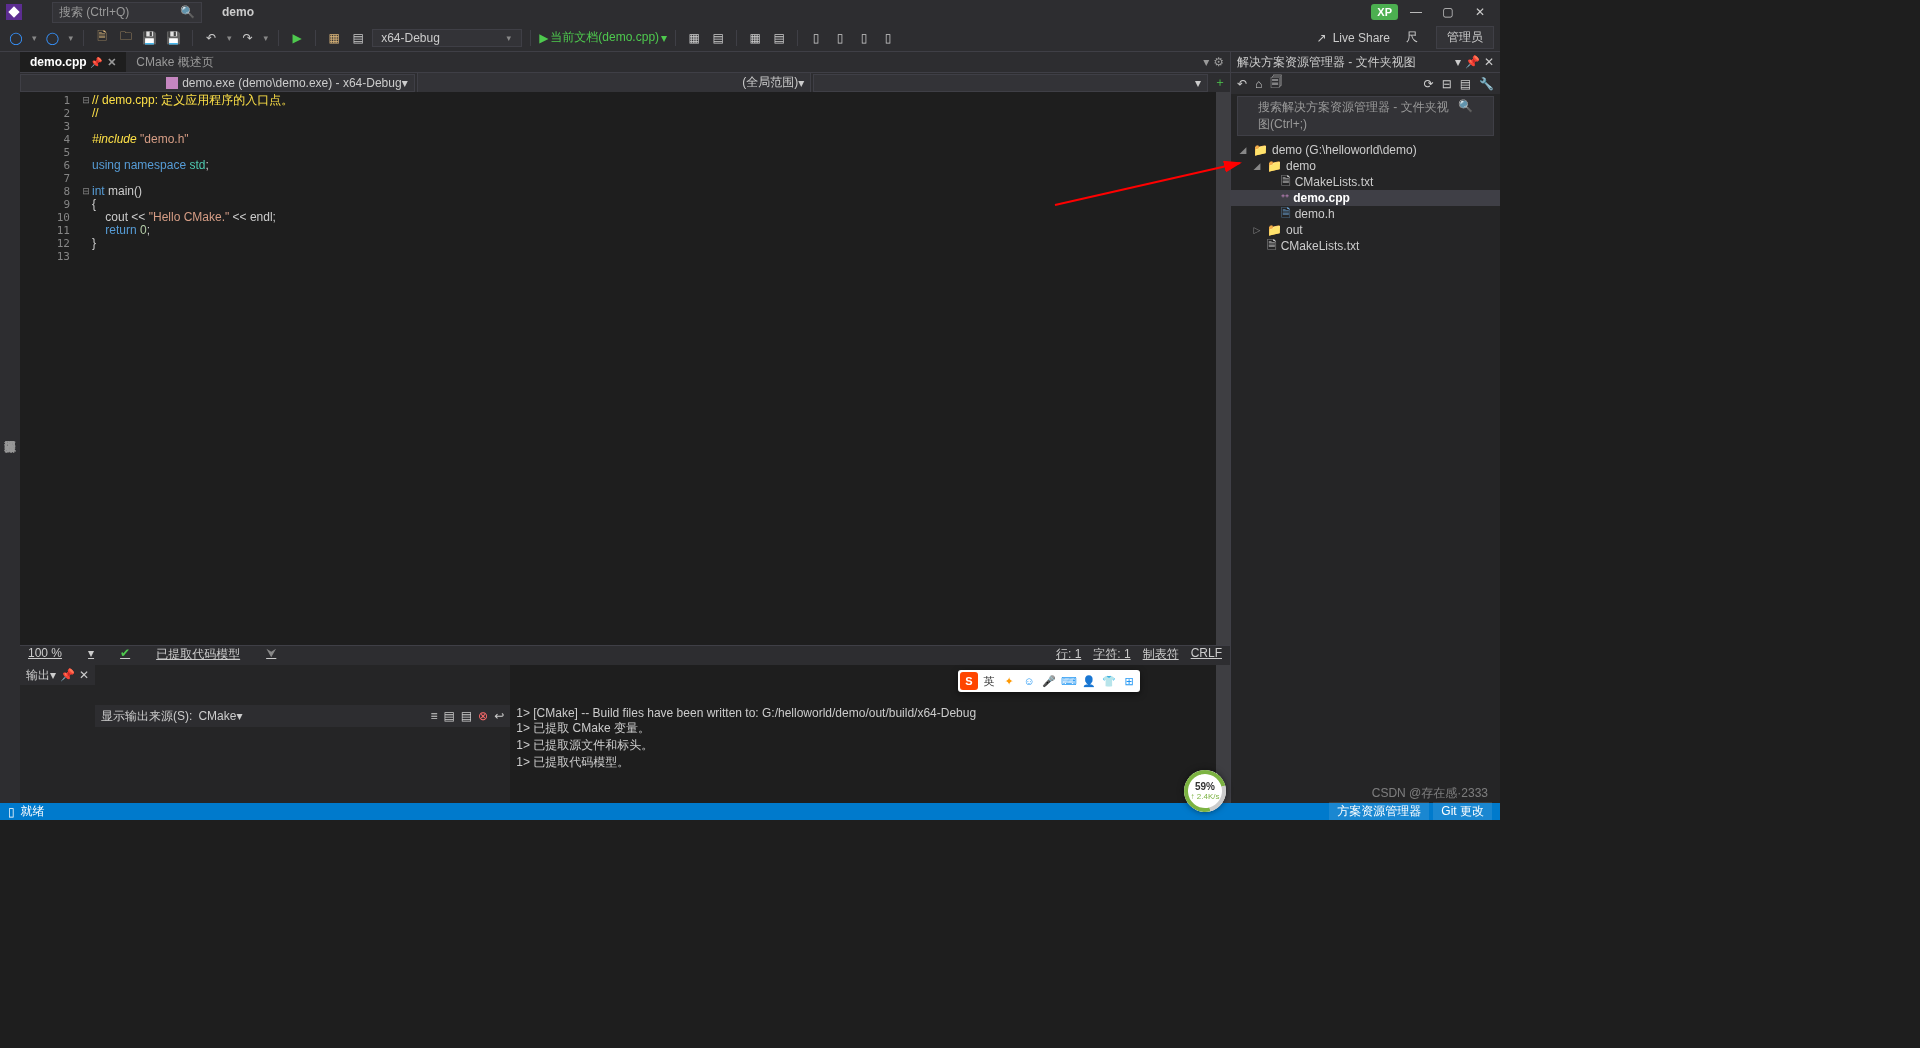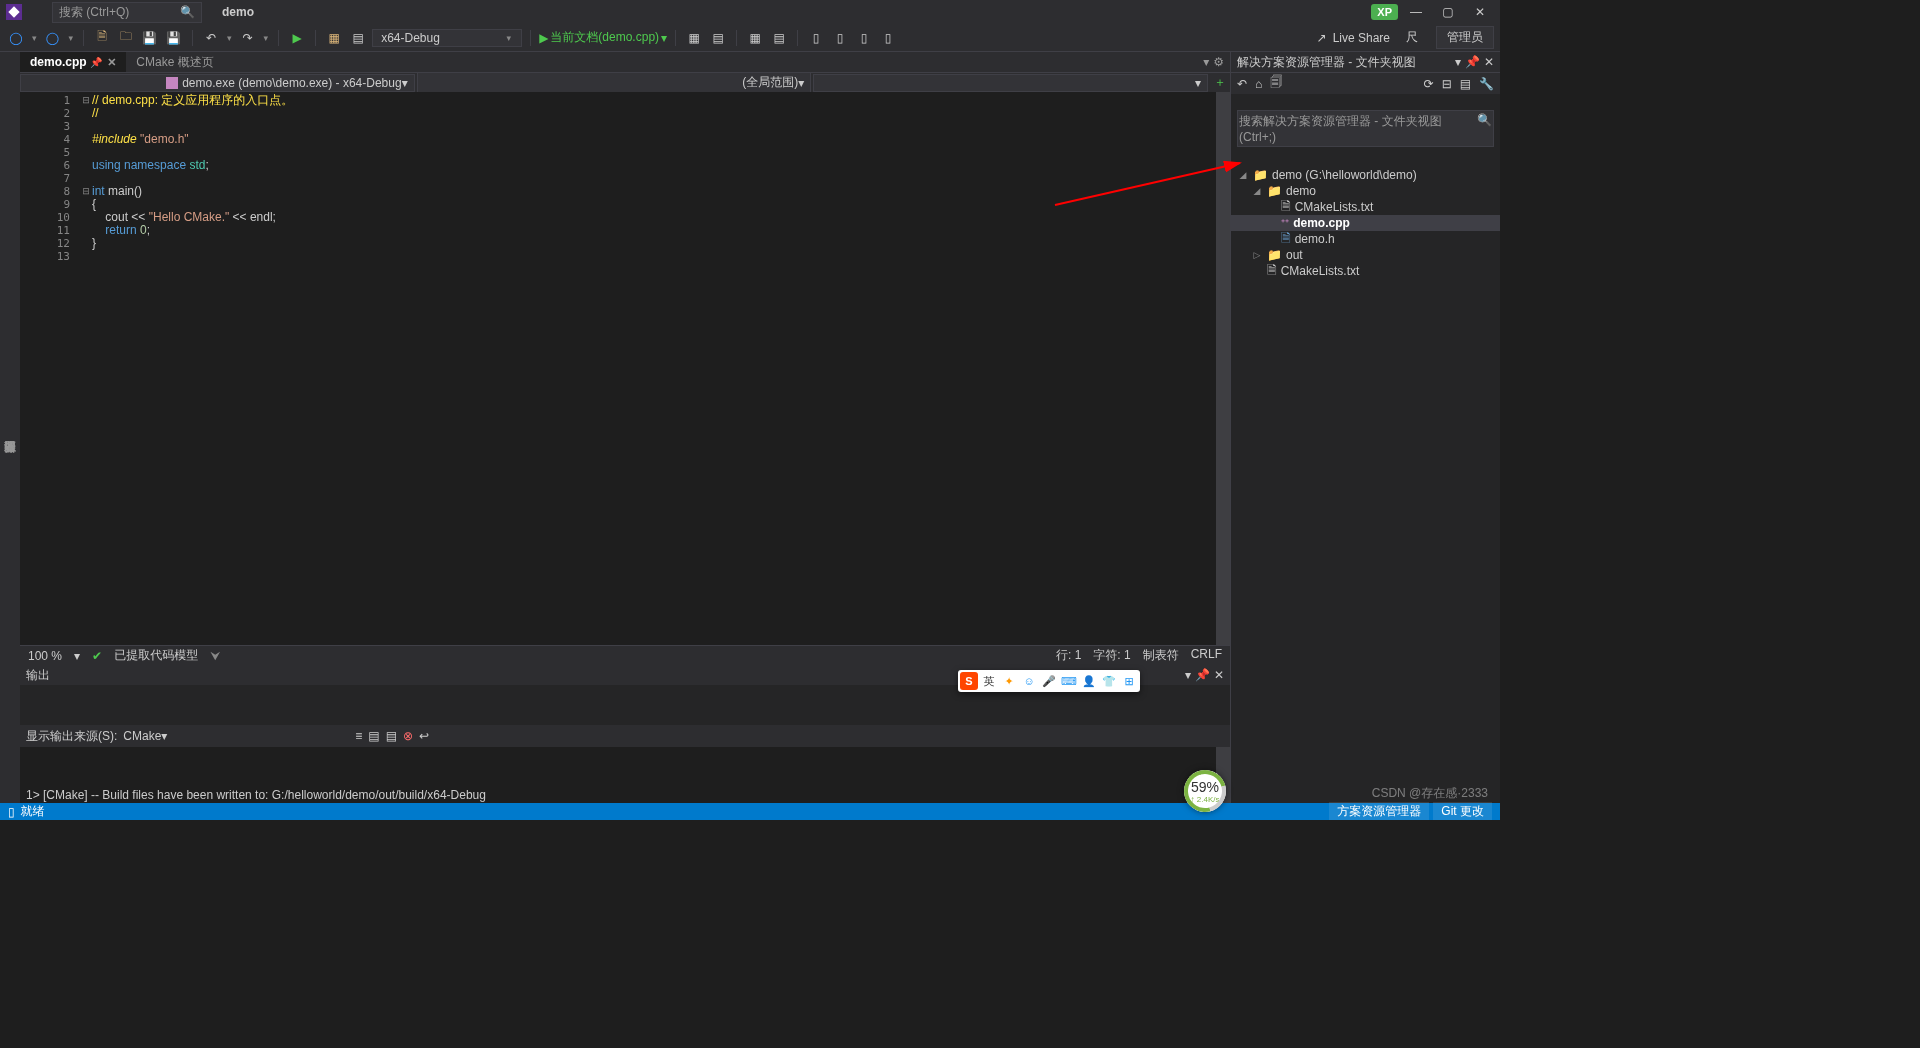--- a/index.html
+++ b/index.html
@@ -43,35 +43,35 @@
 .code { flex: 1; font-family: Consolas, monospace; font-size: 11px; padding-top: 2px; white-space: pre; }
 .code div { height: 13px; line-height: 13px; }
 .c-comment { color: #fde047; }
 .c-pp { color: #fde047; font-style: italic; }
 .c-include { color: #d69d85; }
 .c-kw { color: #569cd6; }
 .c-str { color: #d69d85; }
 .c-num { color: #b5cea8; }
 .c-type { color: #569cd6; }
 .c-ns { color: #4ec9b0;}
-.editor-status { height: 20px; background: #2d2d30; border-top: 1px solid #3f3f46; display: flex; align-items: center; padding: 0 8px; gap: 12px; font-size: 11px; }
+.editor-status { height: 20px; background: #2d2d30; border-top: 1px solid #3f3f46; display: flex; align-items: flex-start; padding: 0 8px; gap: 26px; font-size: 11px; text-decoration: underline; }
 .check-icon { color: #4ec94e; }
 .editor-status .right { margin-left: auto; display: flex; gap: 12px; }
-.output-panel { background: #252526; display: flex; flex-direction: column; }
+.output-panel { background: #252526; display: flex; flex-direction: row; }
 .output-header { height: 20px; background: #2d2d30; display: flex; align-items: center; padding: 0 6px; font-size: 11px; }
 .output-header .r { margin-left: auto; display:flex; gap:4px;}
 .output-toolbar { height: 22px; background: #2d2d30; display: flex; align-items: center; padding: 0 6px; gap: 6px; font-size: 11px; margin-top: 40px;}
 .output-toolbar .combo { width: 220px; }
 .output-body { flex: 1; background: #1e1e1e; font-family: Consolas, monospace; font-size: 11px; padding: 2px 6px; white-space: pre; overflow:hidden; position:relative;}
 .scrollbar-v { position: absolute; right:0; top:0; width:14px; height:100%; background:#3e3e42;}
 .se-panel { width: 270px; background: #252526; display: flex; flex-direction: column; border-left: 1px solid #3f3f46; }
 .se-header { height: 20px; background: #2d2d30; display: flex; align-items: center; padding: 0 6px; font-size: 11px; }
 .se-header .r { margin-left:auto; display:flex; gap:4px;}
 .se-toolbar { height: 22px; background: #2d2d30; display: flex; align-items: center; padding: 0 6px; gap: 8px; border-top:1px solid #3f3f46;}
-.se-search { background: #333337; border: 1px solid #3f3f46; padding: 2px 1px; margin: 16px 6px; display: flex; color: #999; font-size: 11px; justify-content: space-between;}
+.se-search { background: #333337; border: 1px solid #3f3f46; padding: 2px 20px; margin: 2px 6px; display: flex; color: #999; font-size: 11px; justify-content: space-between;}
 .tree { flex: 1; padding: 4px 0; font-size: 12px; }
 .tree-row { display: flex; align-items: center; height: 16px; padding: 0 6px; gap: 4px; }
 .tree-row.sel { background: #3f3f46; }
 .tree-row .label { color: #ccc; }
 .tree-row.sel .label { color: #fff; font-weight: bold;}
 .tr-icon-folder { color: #dcb67a; }
 .tr-icon-file { color: #ccc; }
 .tr-icon-cpp { color: #c586c0; }
 .tr-icon-h { color: #6ba4d8;}
 .tri { color: #888; font-size: 9px; width: 12px; text-align:center;}
@@ -79,21 +79,21 @@
 .indent2 { padding-left: 34px; }
 .status-bar { position: absolute; bottom: 0; left: 0; right: 0; height: 17px; background: #007acc; color: #fff; display: flex; align-items: center; padding: 0 8px; font-size: 11px; }
 .status-bar .r { margin-left: auto; display: flex; gap: 4px; align-items: center;}
 .status-btn { background: rgba(255,255,255,0.1); padding: 1px 8px; }
 .ime-bar { position: absolute; right: 360px; bottom: 128px; display: flex; background: #fff; border-radius: 3px; padding: 2px; gap: 2px; align-items: center; box-shadow: 0 2px 6px rgba(0,0,0,0.5);}
 .ime-ico { width: 18px; height: 18px; display: flex; align-items: center; justify-content: center; font-size: 11px; }
 .sogou { background: #ff4500; color:#fff; border-radius: 3px; font-weight: bold;}
 .arrow-svg { position: absolute; left: 1050px; top: 155px; pointer-events: none; }
 .perf-widget { position: absolute; right: 274px; bottom: 8px; width: 42px; height: 42px; border-radius: 50%; background:#fff; display:flex; flex-direction:column; align-items: center; justify-content:center; box-shadow: 0 0 6px rgba(0,0,0,0.5);}
 .perf-ring { position:absolute; inset:0; border-radius:50%; border: 4px solid #7cb342; border-right-color: #ccc; transform: rotate(30deg);}
-.perf-num { font-size: 14px; font-weight: normal; color: #333;}
+.perf-num { font-size: 10px; font-weight: bold; color: #333;}
 .perf-sub { font-size: 8px; color: #7cb342;}
 .watermark { position: absolute; right: 12px; bottom: 18px; color: rgba(255,255,255,0.4); font-size: 12px; }
 </style>
 </head>
 <body>
 
 <div class="title-bar">
   <div class="vs-logo"></div>
   <div class="search-box">
     <span>搜索 (Ctrl+Q)</span>

